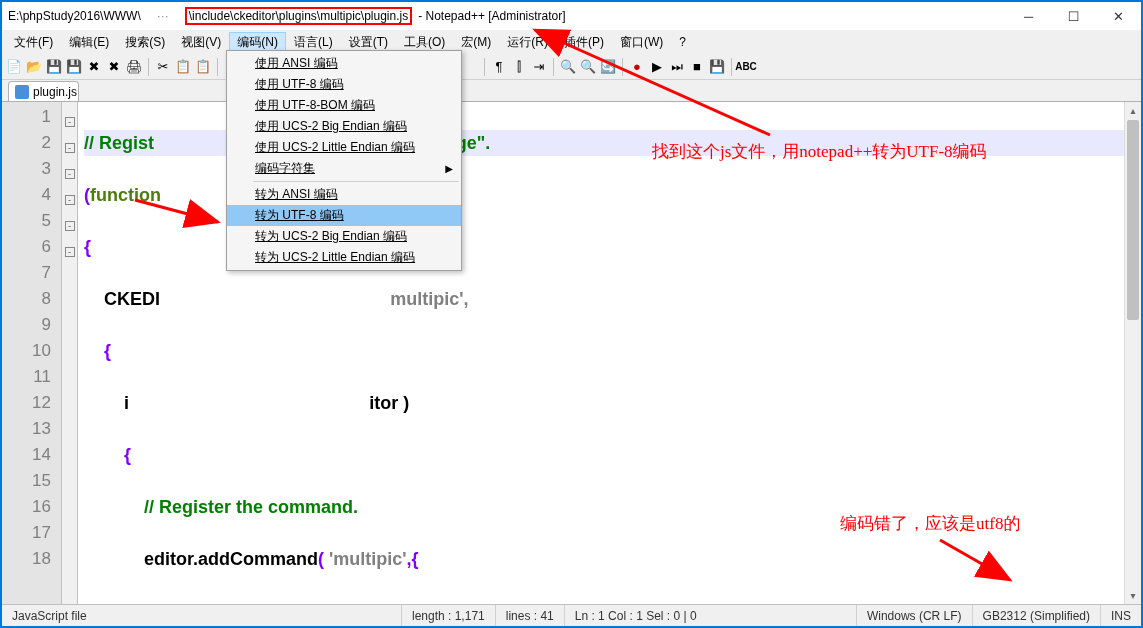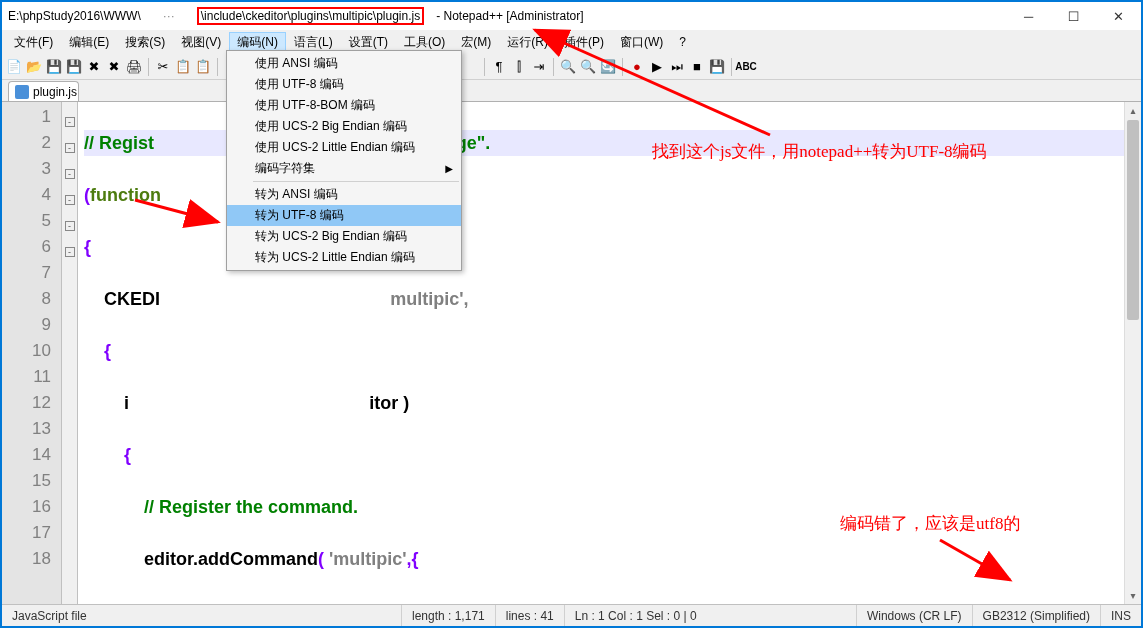--- a/index.html
+++ b/index.html
@@ -1,19 +1,19 @@
 <!DOCTYPE html>
 <html><head>
 <meta charset="utf-8">
 <style>
 * { margin:0; padding:0; box-sizing:border-box; font-family:"Microsoft YaHei","Segoe UI",Tahoma,sans-serif; }
 body { background:#fff; width:1143px; height:628px; overflow:hidden; position:relative; }
 .window { border:2px solid #0078d7; width:1143px; height:628px; display:flex; flex-direction:column; background:#f0f0f0; }
 .titlebar { height:28px; background:#fff; display:flex; align-items:center; padding-left:6px; font-size:12px; }
-.titlebar .title { flex:1; display:flex; align-items:center; gap:8px;text-align:center; }
+.titlebar .title { flex:1; display:flex; align-items:center; gap:2px;text-align:center; }
 .title-path-start { color:#000; }
 .title-path-boxed { border:2px solid #ff0000; padding:0 2px; color:#000; }
 .title-app { color:#000; margin-left:4px; }
 .winbtns { display:flex; }
 .winbtn { width:45px; height:28px; display:flex; align-items:center; justify-content:center; font-size:13px; color:#333; }
 .winbtn.close { color:#333; }
 .menubar { height:22px; background:#f0f0f0; display:flex; align-items:center; padding:12px 4px; font-size:12px; }
 .menubar .menu-item { padding:2px 8px; cursor:default; }
 .menubar .menu-item.open { background:#cce8ff; border:1px solid #99d1ff; padding:1px 7px; }
 .toolbar { height:26px; background:#f0f0f0; border-bottom:1px solid #d0d0d0; display:flex; align-items:center; padding:0 4px; gap:4px; }
@@ -31,21 +31,21 @@
 .line.current { background:#e8e8ff; }
 .c-comment { color:#008000; }
 .c-keyword { color:#4d7c0f; }
 .c-string { color:#808080; }
 .c-paren { color:#8000ff; font-weight:bold; }
 .c-ident { color:#000; }
 .statusbar { height:22px; background:#f0f0f0; border-top:1px solid #c0c0c0; display:flex; align-items:center; font-size:12px; color:#333; }
 .statusbar .cell { padding:8px 10px; border-right:1px solid #d0d0d0; height:100%; display:flex; align-items:center; }
 
 .dropdown { position:absolute; left:226px; top:50px; width:236px; background:#f5f5f5; border:1px solid #a0a0a0; box-shadow:2px 2px 5px rgba(0,0,0,.25); z-index:100; font-size:12px; padding:2px 0; }
-.dropdown .item { height:21px; display:flex; align-items:center; padding:0 12px 0 28px; position:relative; }
+.dropdown .item { height:21px; display:flex; align-items:center; padding:0 12px 0 28px; position:relative;text-decoration:underline; }
 .dropdown .item.selected { background:#90c8f6; }
 .dropdown .sep { height:1px; background:#d0d0d0; margin:2px 2px 2px 26px; }
 .dropdown .arrow { position:absolute; right:8px; font-size:10px; }
 
 .annotation { position:absolute; color:#ff0000; font-size:17px; font-family:"Microsoft YaHei"; z-index:50; }
 .arrow-svg { position:absolute; z-index:40; pointer-events:none; }
 .scrollbar-v { position:absolute; right:0; top:0; bottom:0; width:17px; background:#f0f0f0; border-left:1px solid #ddd; }
 .scrollbar-v .thumb { position:absolute; left:2px; right:2px; top:18px; height:200px; background:#c0c0c0; border-radius:2px; }
 .scrollbar-v .btn { position:absolute; left:0; right:0; height:17px; text-align:center; font-size:10px; color:#666; line-height:17px; }
 </style>

